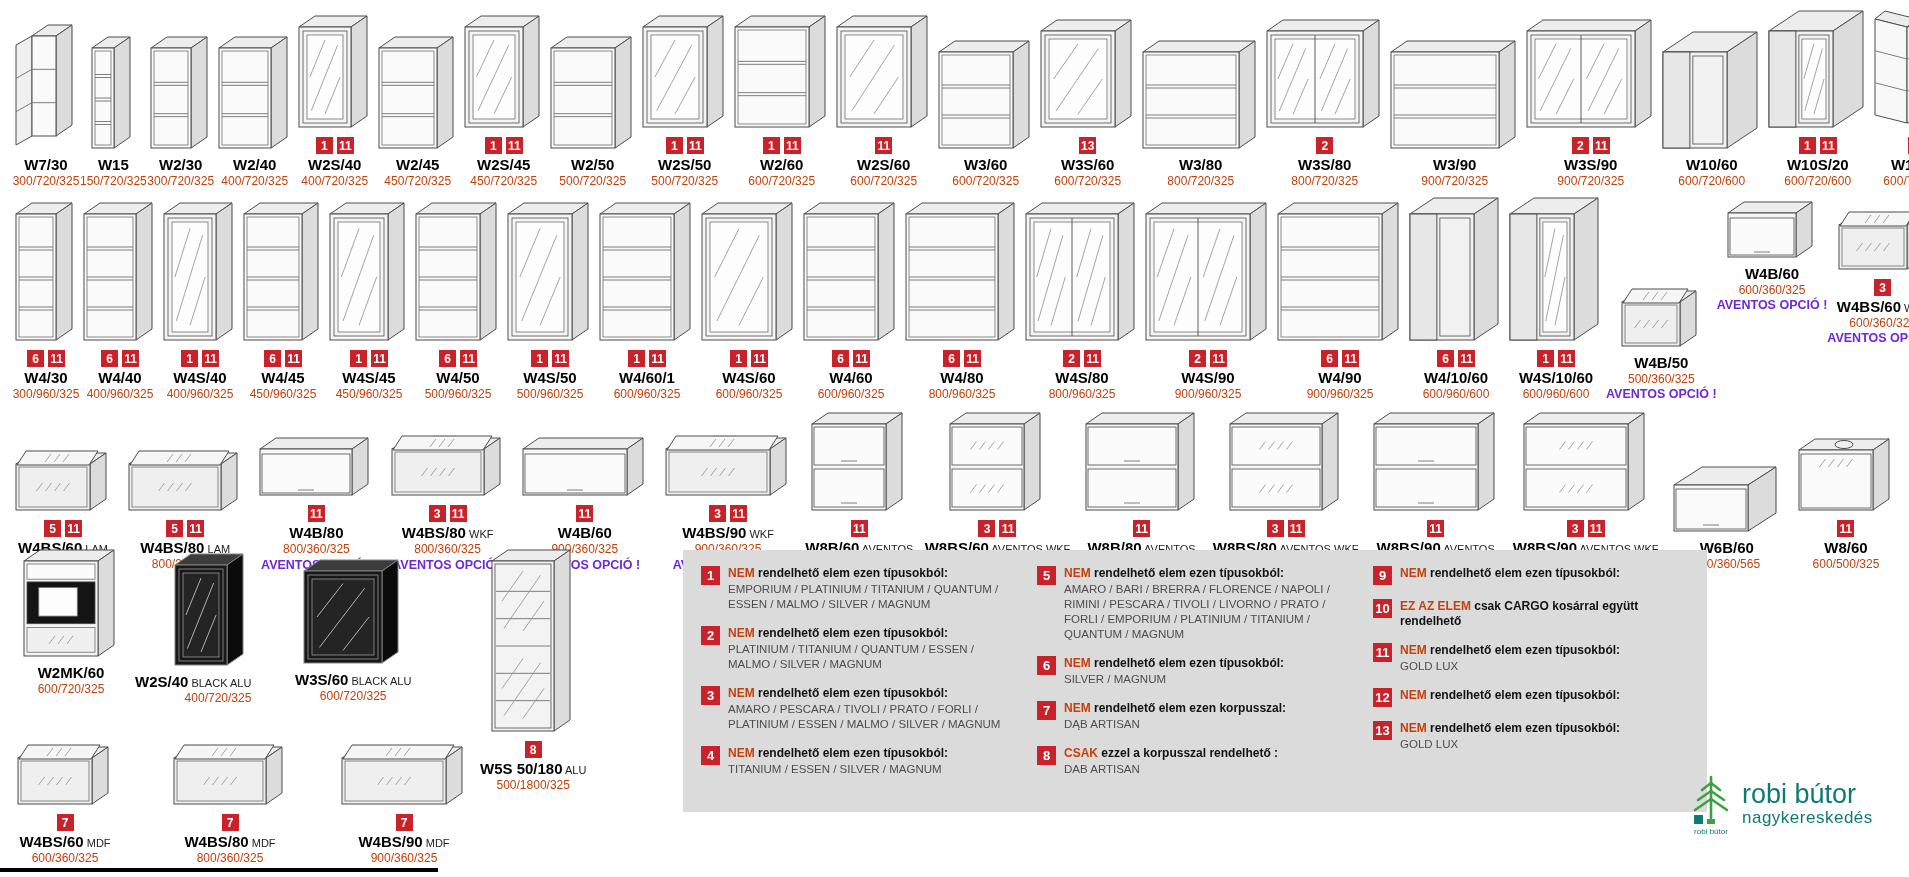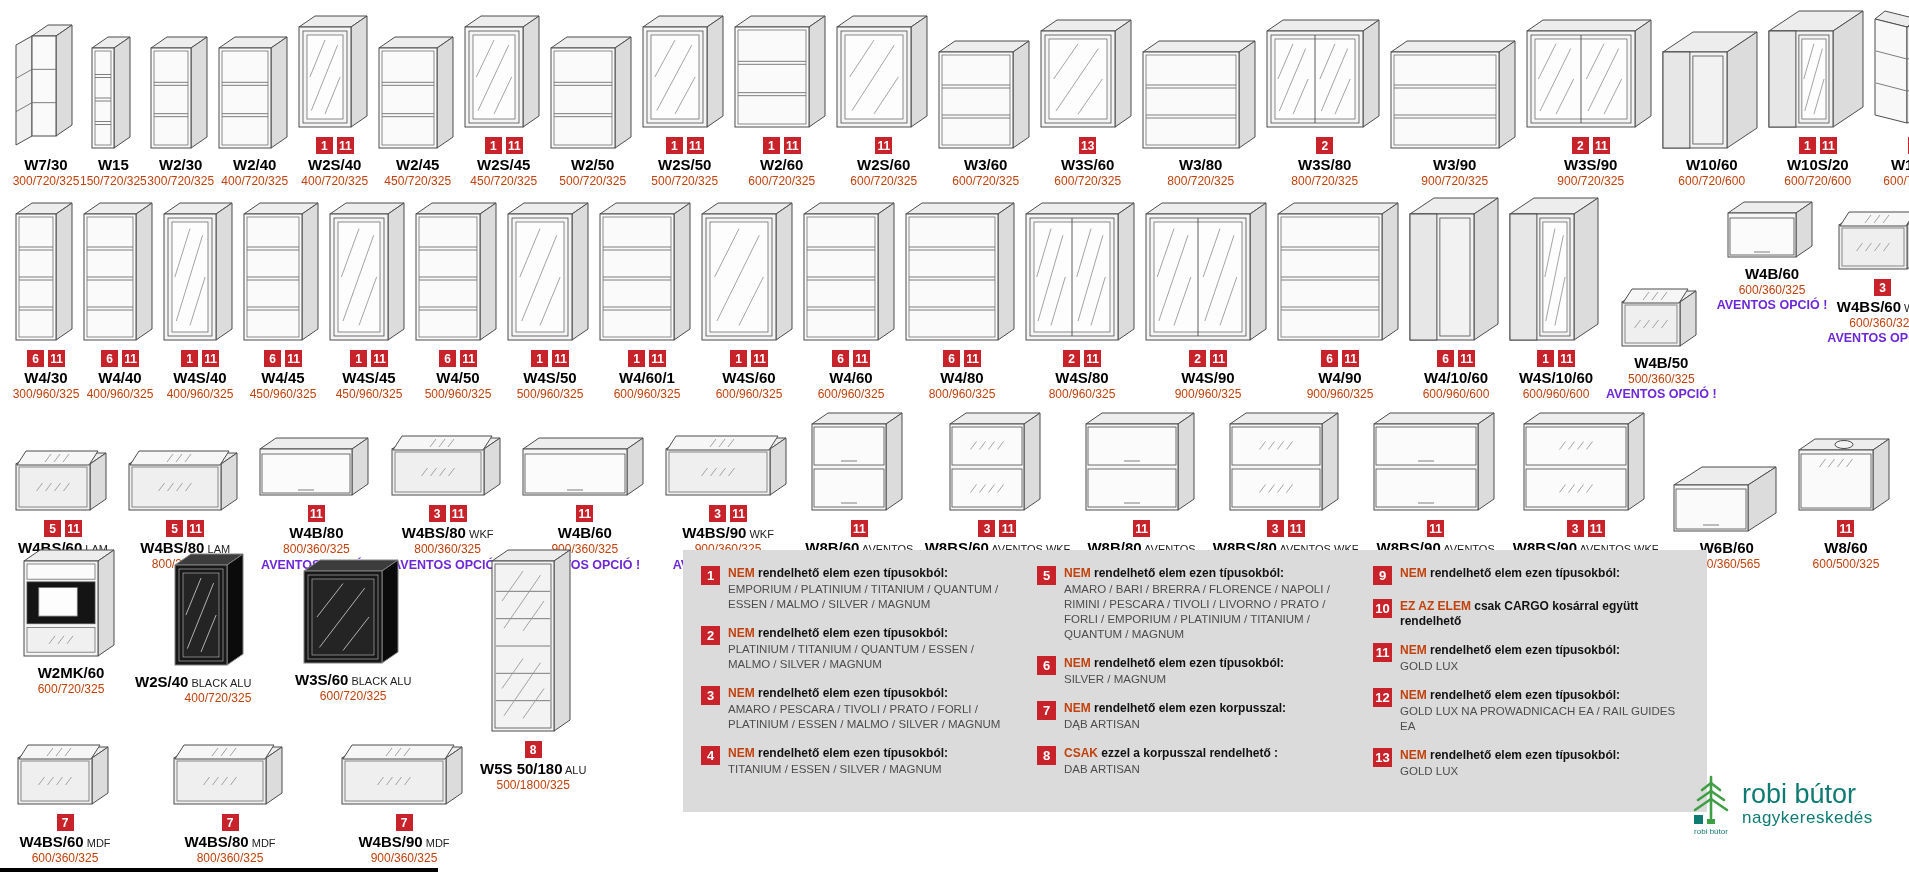--- a/index.html
+++ b/index.html
@@ -1212,21 +1212,20 @@
             <span class="leg-num">11</span>
             <div class="leg-body">
               <div class="leg-head"><span class="leg-kw">NEM</span><span> rendelhető elem ezen típusokból:</span></div>
               <div class="leg-list">GOLD LUX</div>
             </div>
           </div>
           <div class="leg-item">
             <span class="leg-num">12</span>
             <div class="leg-body">
               <div class="leg-head"><span class="leg-kw">NEM</span><span> rendelhető elem ezen típusokból:</span></div>
-              <div class="leg-list">GOLD LUX na prowadnicach EA / rail guides EA</div>
             </div>
           </div>
           <div class="leg-item">
             <span class="leg-num">13</span>
             <div class="leg-body">
               <div class="leg-head"><span class="leg-kw">NEM</span><span> rendelhető elem ezen típusokból:</span></div>
               <div class="leg-list">GOLD LUX</div>
             </div>
           </div>
         </div>

